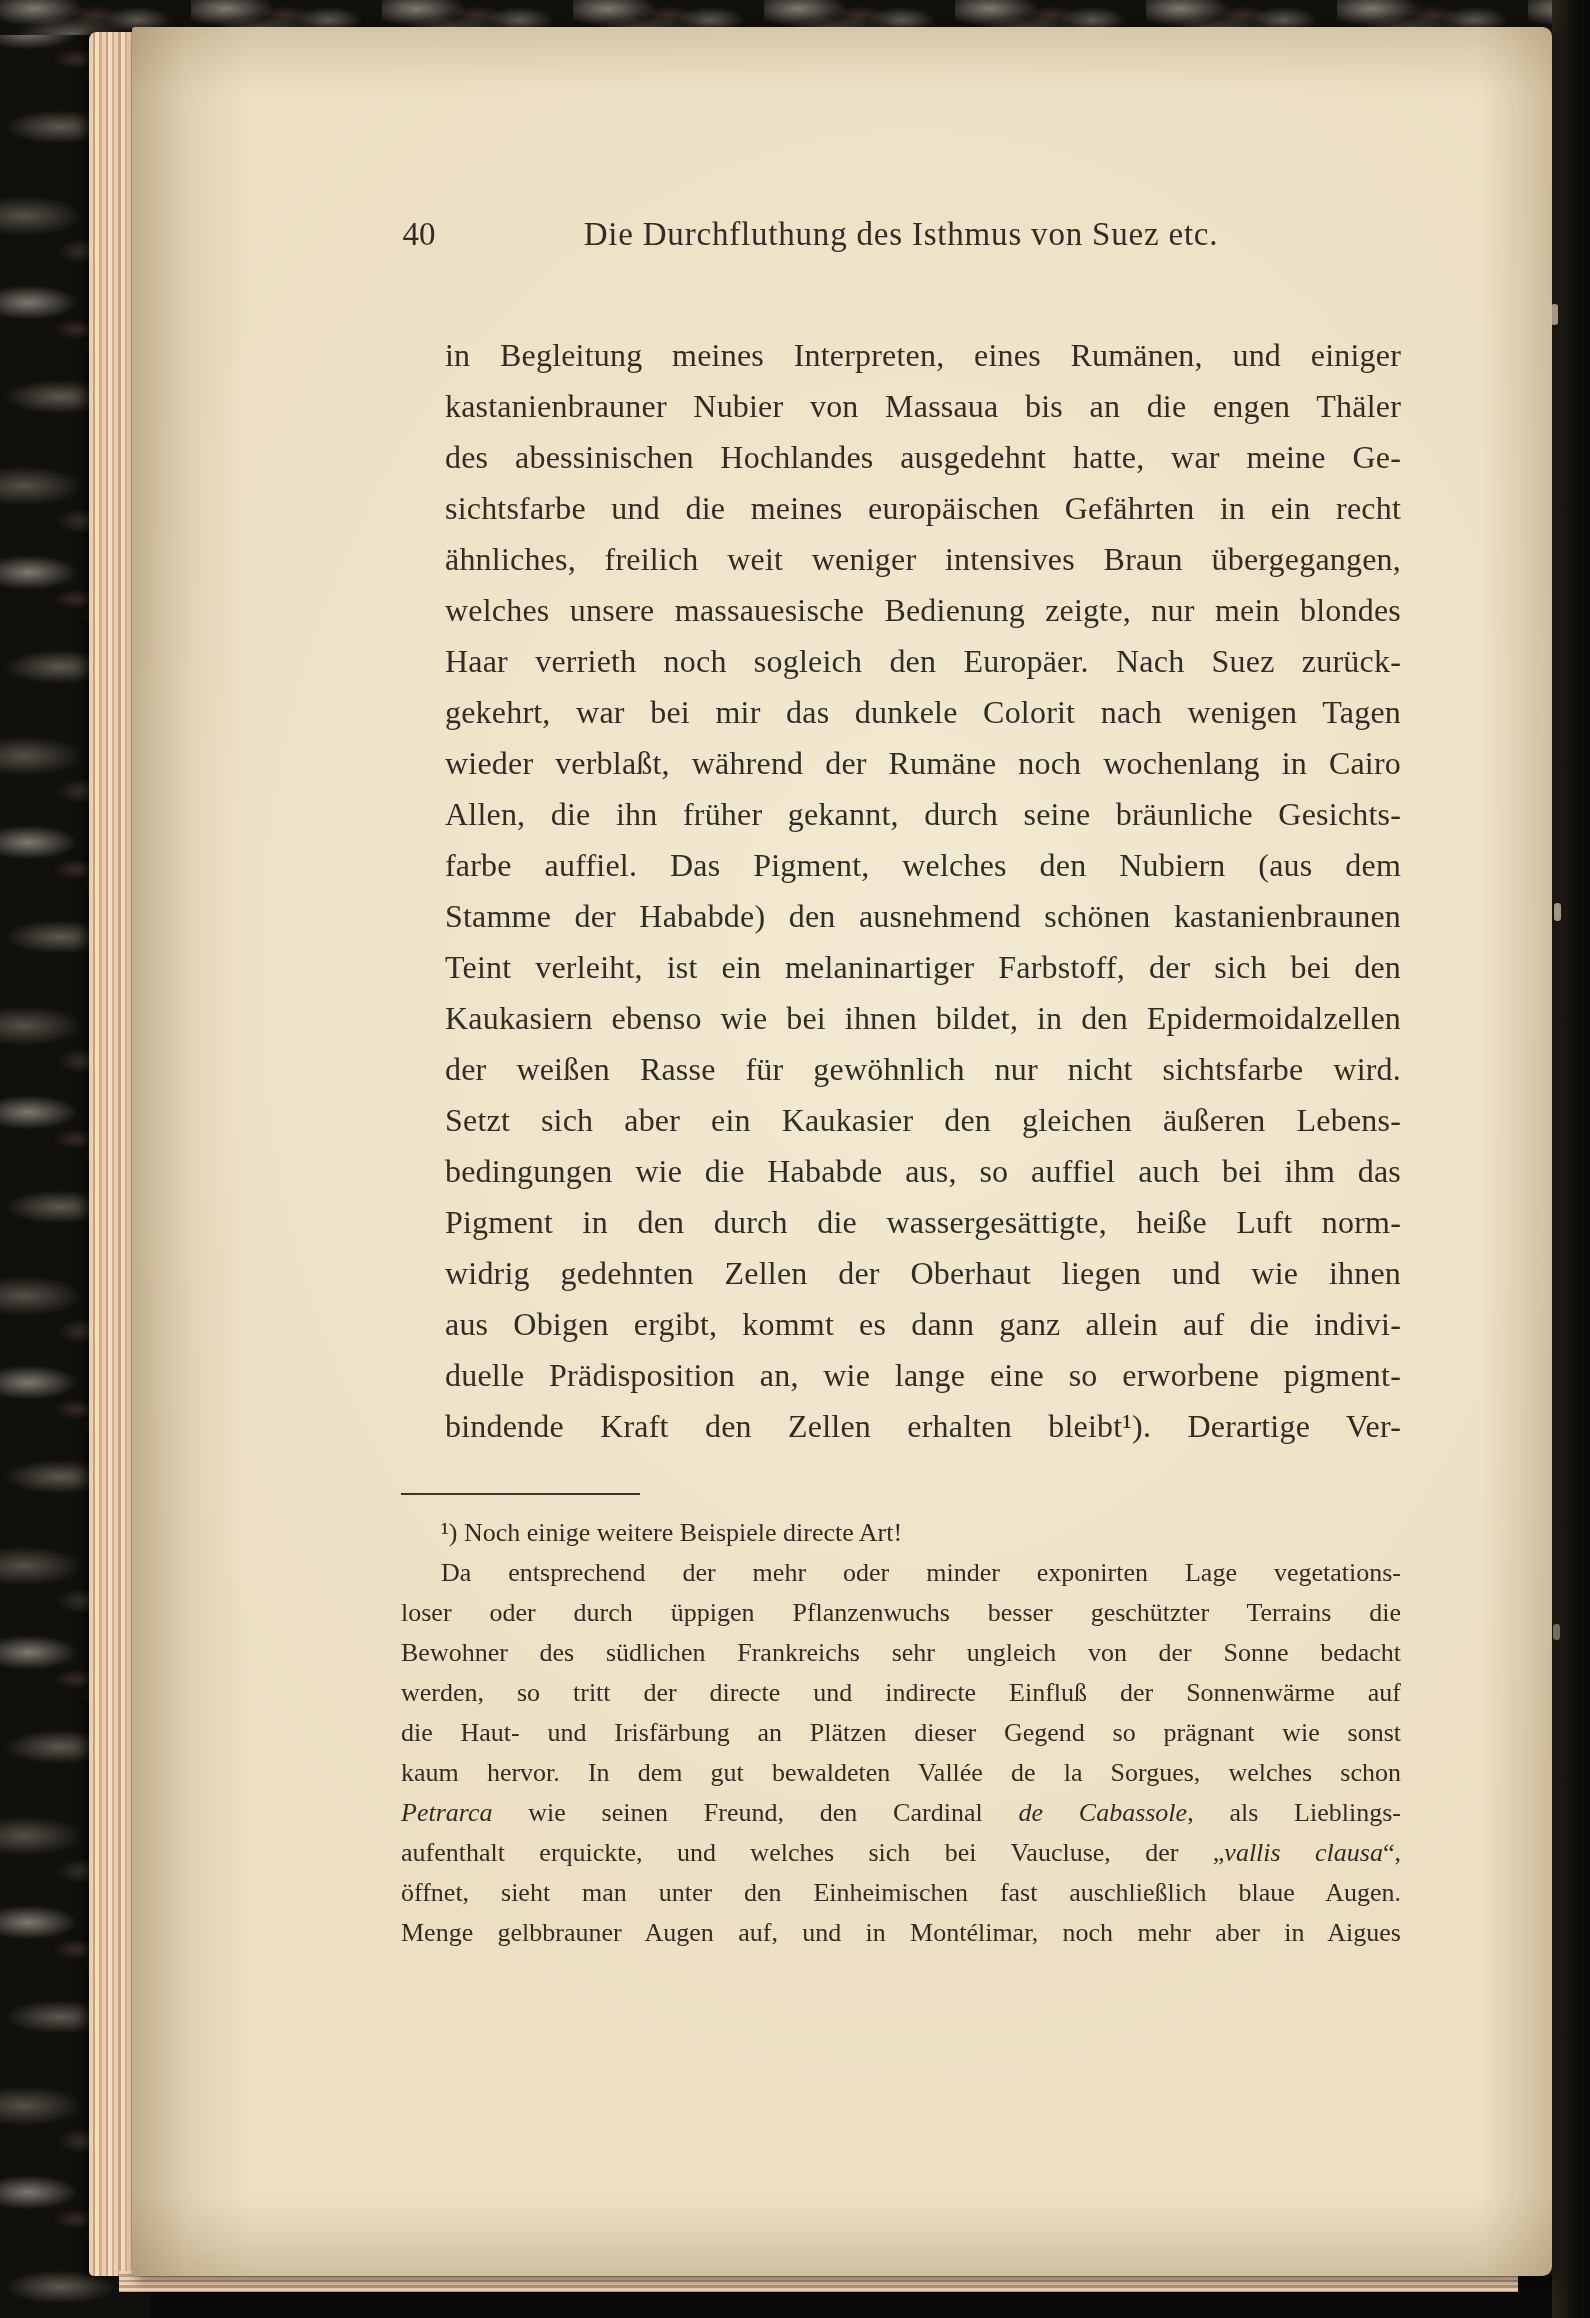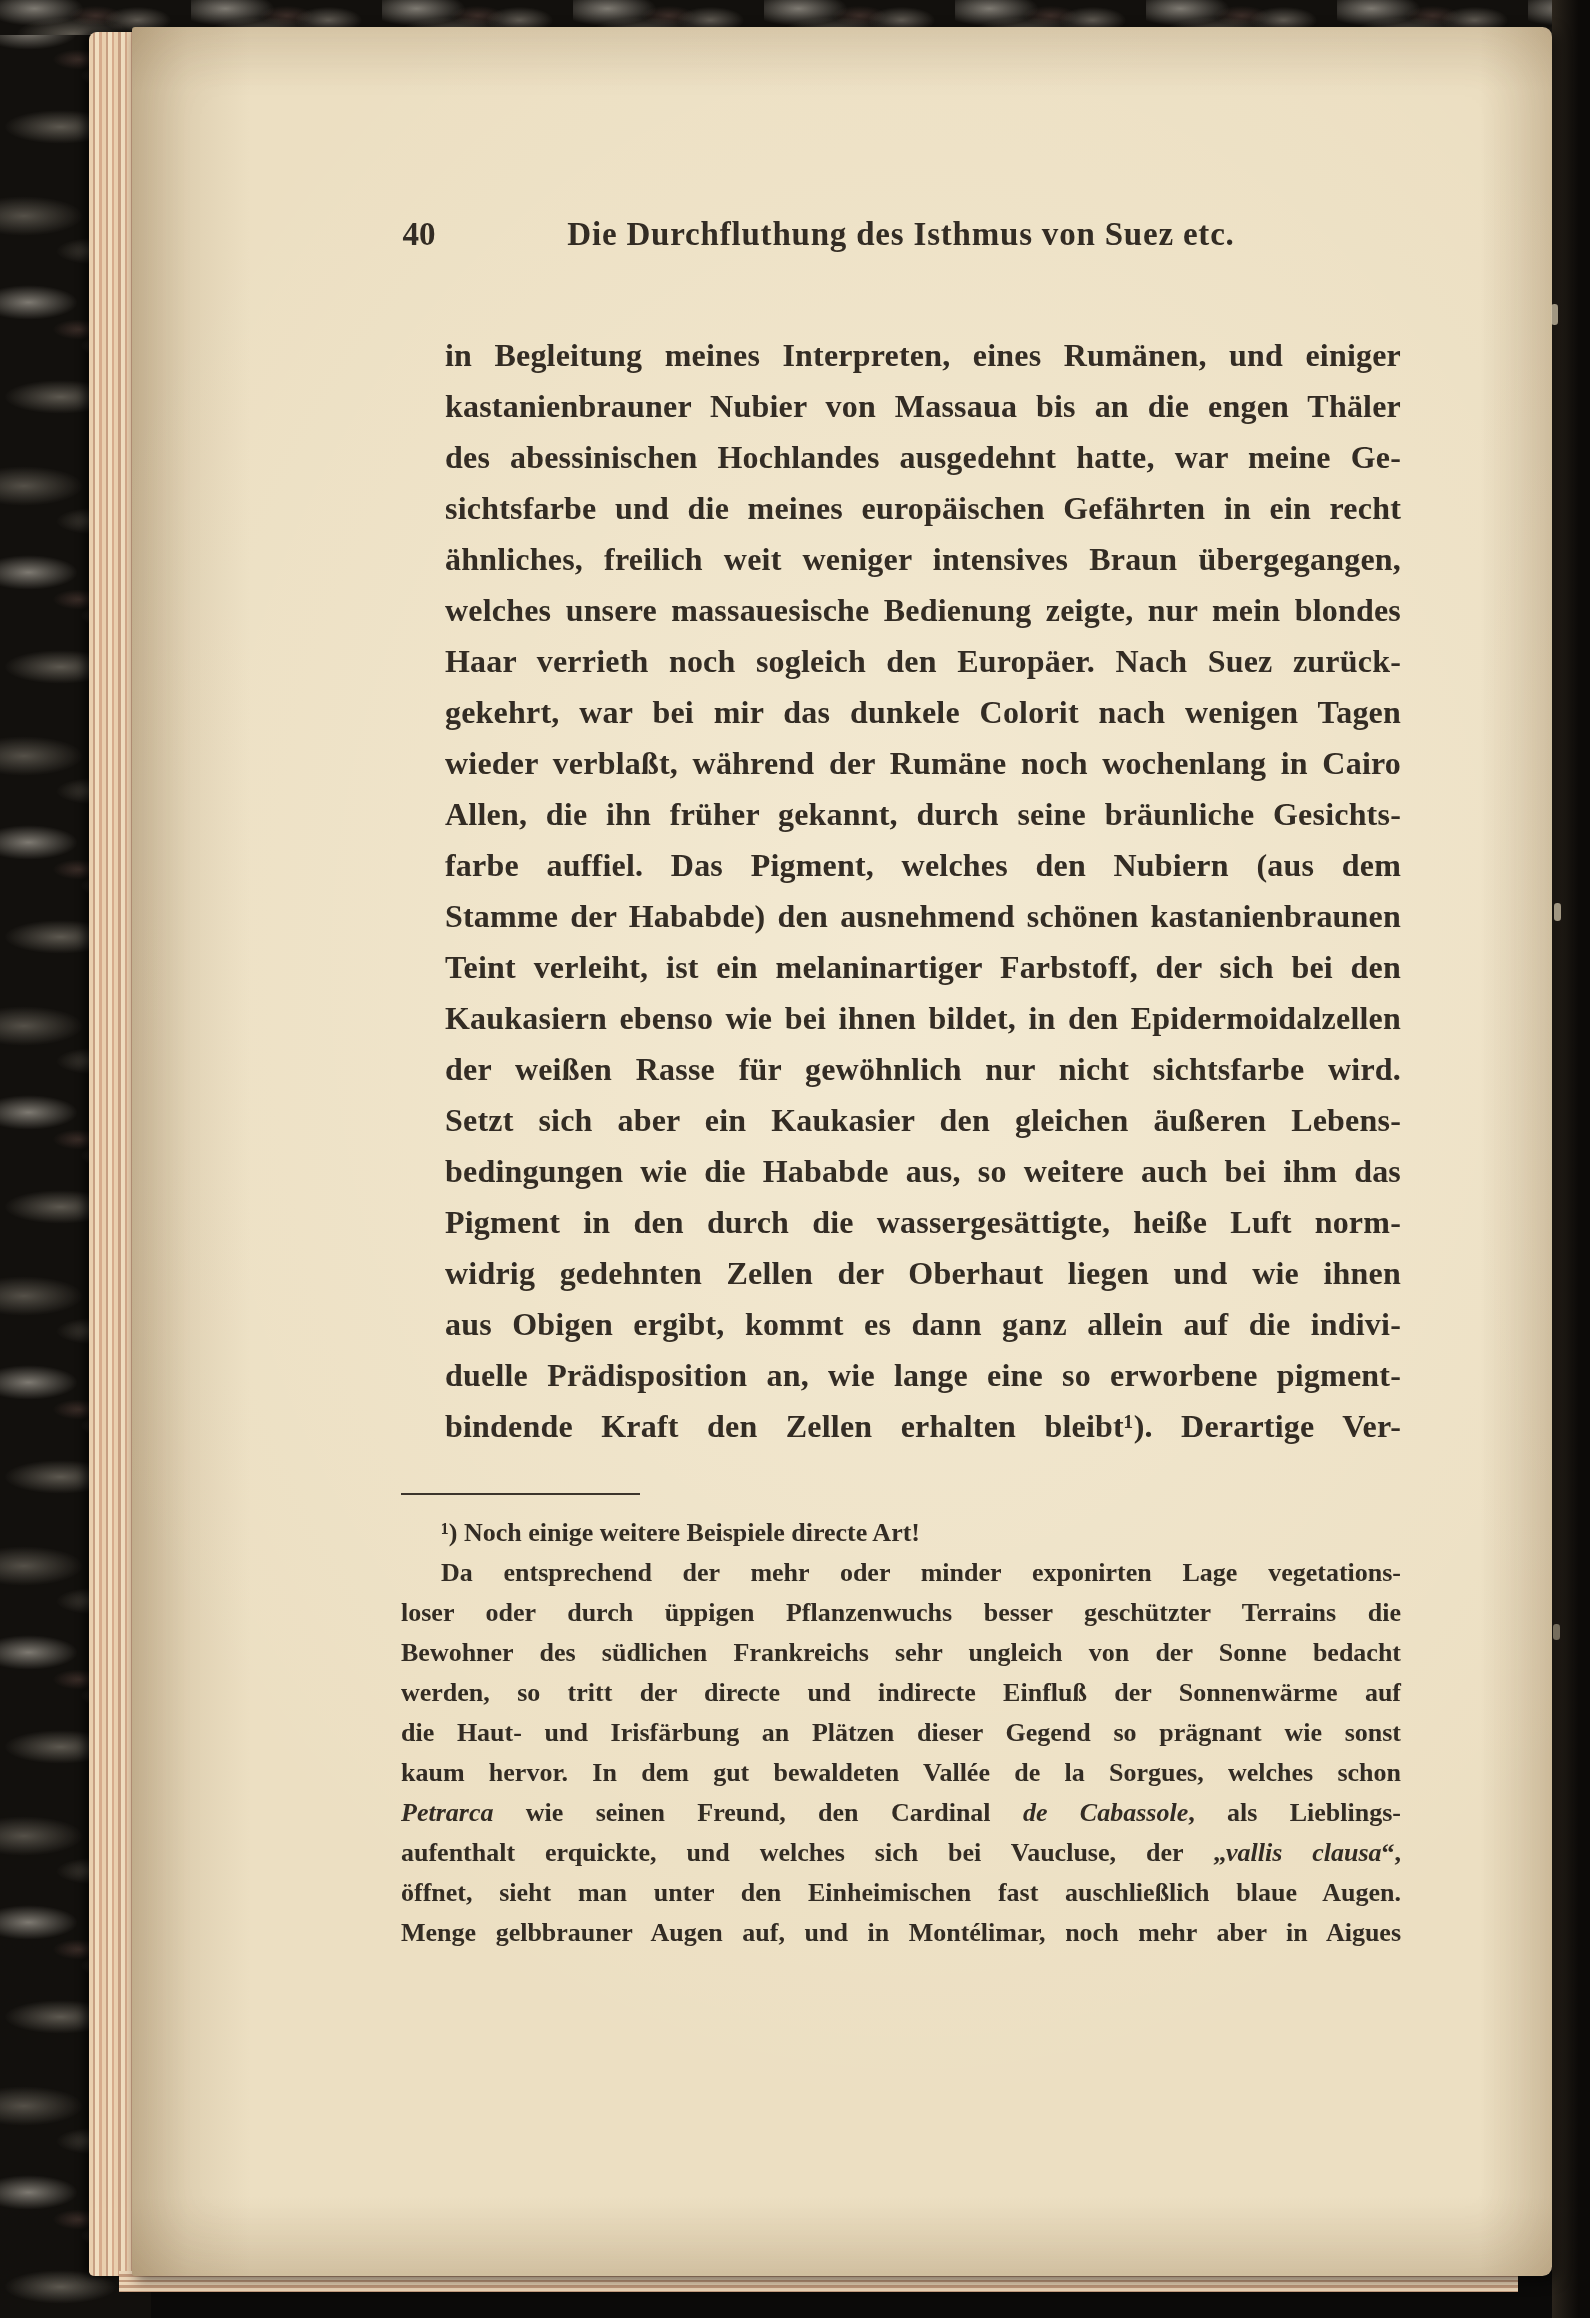--- a/index.html
+++ b/index.html
@@ -45,21 +45,21 @@
     background:
       radial-gradient(ellipse 1113px 1431px at 55% 42%, rgba(255,251,238,.38), transparent 80%),
       linear-gradient(90deg, rgba(115,82,44,.30) 0, rgba(115,82,44,.10) 56px, transparent 119px),
       linear-gradient(270deg, rgba(115,82,44,.20) 0, transparent 72px),
       linear-gradient(0deg, rgba(115,82,44,.16) 0, transparent 80px),
       linear-gradient(180deg, rgba(115,82,44,.12) 0, transparent 64px),
       var(--paper,#ecdfc2);
     box-shadow:inset 0 0 72px rgba(110,80,40,.16), 4.8px 4.8px 12.7px rgba(0,0,0,.5);
     border-radius:3.2px 9.5px 9.5px 3.2px;
   }
-  .text-area { position:absolute; left:269px; top:189px; width:1000px; color:var(--ink,#332c24);font-weight:bold; }
+  .text-area { position:absolute; left:269px; top:189px; width:1000px; color:var(--ink,#332c24); }
   .header { position:relative; height:46px; font-size:33px; }
   .pagenum { position:absolute; left:1.6px; top:0; }
   .running-title { display:block; text-align:center; letter-spacing:0.8px; }
   .body-text { margin-top:68px; font-size:32px; line-height:51px; }
   .bline { text-align:justify; text-align-last:justify; letter-spacing:0.2px;margin-left:44px; }
   .footnote-rule { margin-top:41px; width:239px; height:2.4px; background:#3c352c; }
   .footnote { margin-top:17.5px; font-size:26px; line-height:40px; }
   .fline { text-align:justify; text-align-last:justify; }
   .fline.indent { text-indent:40px; }
   .fline.no-justify { text-align:left; text-align-last:left; }
@@ -94,21 +94,21 @@
           <div class="bline">Haar verrieth noch sogleich den Europäer. Nach Suez zurück-</div>
           <div class="bline">gekehrt, war bei mir das dunkele Colorit nach wenigen Tagen</div>
           <div class="bline">wieder verblaßt, während der Rumäne noch wochenlang in Cairo</div>
           <div class="bline">Allen, die ihn früher gekannt, durch seine bräunliche Gesichts-</div>
           <div class="bline">farbe auffiel. Das Pigment, welches den Nubiern (aus dem</div>
           <div class="bline">Stamme der Hababde) den ausnehmend schönen kastanienbraunen</div>
           <div class="bline">Teint verleiht, ist ein melaninartiger Farbstoff, der sich bei den</div>
           <div class="bline">Kaukasiern ebenso wie bei ihnen bildet, in den Epidermoidalzellen</div>
           <div class="bline">der weißen Rasse für gewöhnlich nur nicht sichtsfarbe wird.</div>
           <div class="bline">Setzt sich aber ein Kaukasier den gleichen äußeren Lebens-</div>
-          <div class="bline">bedingungen wie die Hababde aus, so weitere auch bei ihm das</div>
+          <div class="bline">bedingungen wie die Hababde aus, so auffiel auch bei ihm das</div>
           <div class="bline">Pigment in den durch die wassergesättigte, heiße Luft norm-</div>
           <div class="bline">widrig gedehnten Zellen der Oberhaut liegen und wie ihnen</div>
           <div class="bline">aus Obigen ergibt, kommt es dann ganz allein auf die indivi-</div>
           <div class="bline">duelle Prädisposition an, wie lange eine so erworbene pigment-</div>
           <div class="bline">bindende Kraft den Zellen erhalten bleibt¹). Derartige Ver-</div>
         </div>
       <div class="footnote-rule"></div>
       <div class="footnote">
           <div class="fline indent no-justify">¹) Noch einige weitere Beispiele directe Art!</div>
           <div class="fline indent">Da entsprechend der mehr oder minder exponirten Lage vegetations-</div>

